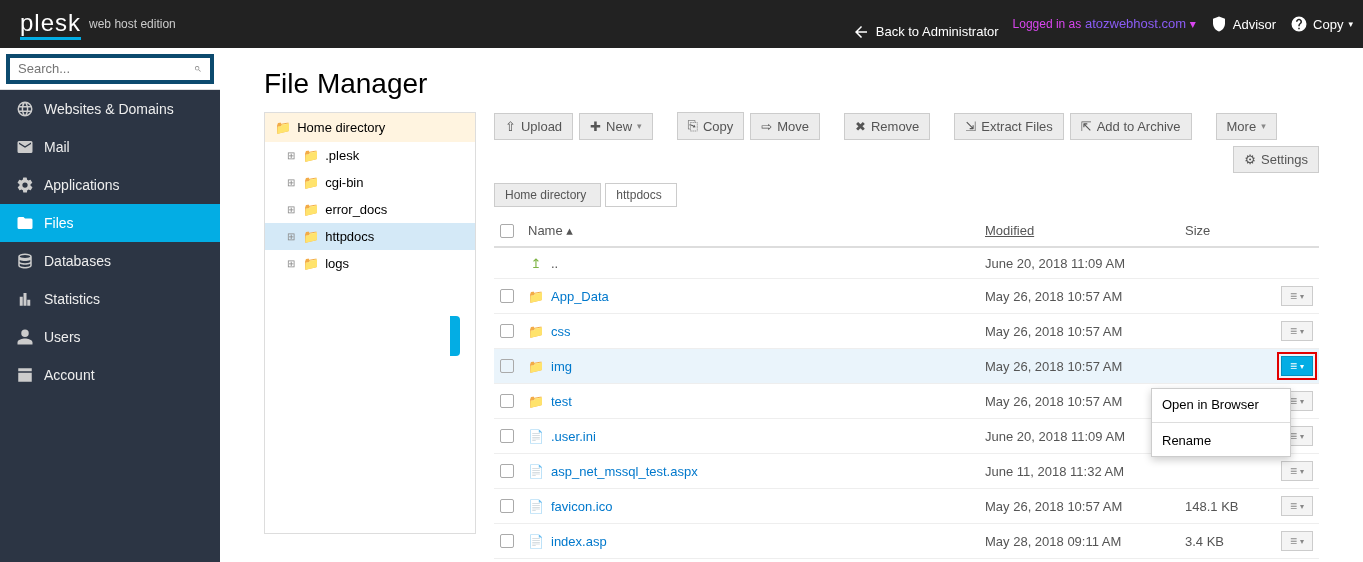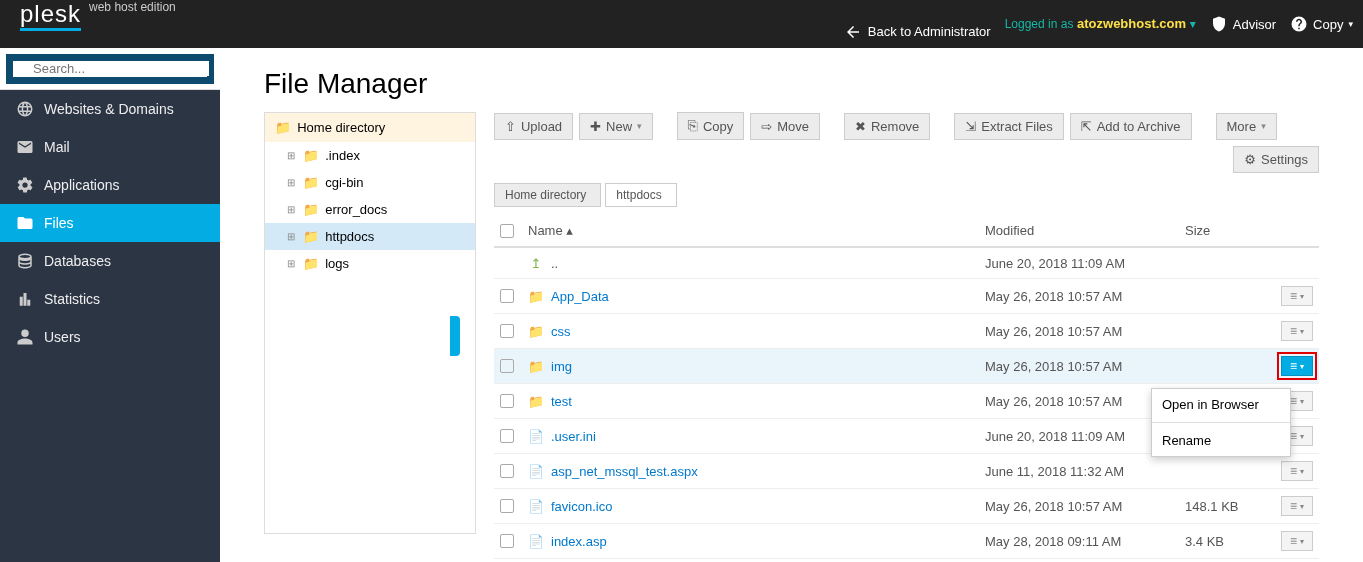--- a/index.html
+++ b/index.html
@@ -1,33 +1,33 @@
 <!DOCTYPE html>
 <html><head>
 <meta charset="utf-8">
 <style>
 * { margin: 0; padding: 0; box-sizing: border-box; font-family: Arial, sans-serif; }
 body { width: 1363px; height: 562px; overflow: hidden; background: #fff; }
 
 
-.header { height: 48px; background: #222; color: #fff; display: flex; padding: 0 10px 0 20px; }
+.header { height: 48px; background: #222; color: #fff; display: flex; align-items: center; padding: 0 10px 0 20px; }
 .logo { font-size: 24px; font-weight: normal; letter-spacing: 1px; }
 .logo-underline { display:inline-block; border-bottom: 3px solid #03ade4; }
 .edition { font-size: 12px; color: #ccc; margin-left: 8px; }
 .header-right { margin-left: auto; display: flex; align-items: center; gap: 14px; font-size: 13px; }
 .back-admin { display: flex; align-items: center; gap: 6px; cursor: pointer; margin-top: 15px; }
 .login-block { text-align: right; line-height: 1.5; }
-.login-line { color: #14b8a6; font-size: 12px; }
-.login-val { color: #fde047; font-weight: bold; }
+.login-line { color: #d946ef; font-size: 12px; }
+.login-val { color: #8b5cf6; font-weight: normal; }
 .hdr-item { display: flex; align-items: center; gap: 5px; cursor: pointer; }
 
 
 .sidebar { position: absolute; top: 48px; left: 0; width: 220px; height: calc(100% - 48px); background: #2c3544; color: #fff; }
 .search-wrap { background: #fff; margin:0; height: 42px; display: flex; align-items: center; border-bottom: 1px solid #ddd; padding: 6px; }
-.search-box { width: 100%; height: 30px; border: 7px solid #0c4a6e; display:flex; align-items:center; padding: 0 20px; }
+.search-box { width: 100%; height: 30px; border: 4px solid #0c4a6e; display:flex; align-items:center; padding: 0 8px; }
 .search-in { flex:1; border:none; outline:none; font-size:13px; }
 .nav-item { display: flex; align-items: center; gap: 10px; padding: 10px 16px; font-size: 14px; cursor: pointer; color: #eee; }
 .nav-item.active { background: #03ade4; color: #fff; }
 
 
 .main { position: absolute; top: 48px; left: 220px; right: 0; bottom: 0; padding: 20px 44px; overflow: hidden; }
 .page-title { font-size: 28px; font-weight: 300; margin-bottom: 12px; }
 .content-row { display: flex; gap: 18px; height: calc(100% - 52px); }
 
 
@@ -68,21 +68,21 @@
 .actions-btn.highlight { outline: 2px solid #e10000; outline-offset: 2px; }
 
 
 .dropdown { position: absolute; right: 28px; top: 276px; width: 140px; background:#fff; border:1px solid #ccc; box-shadow: 0 3px 8px rgba(0,0,0,0.2); z-index:10; }
 .dropdown .dd-item { padding: 8px 10px; font-size: 13px; cursor:pointer; }
 .dropdown .dd-sep { border-top:1px solid #ddd; margin:2px 0; }
 .dropdown .dd-item.highlight { outline: 2px solid #e10000; outline-offset: -2px; }
 
 .col-check { width:28px; }
 .col-name { }
-.col-mod { width: 200px; }
+.col-mod { width: 200px; text-decoration: underline; }
 .col-size { width: 80px; }
 .col-act { width: 60px; text-align:right; }
 
 svg { width:16px; height:16px; }
 .hdr-svg { width:18px; height:18px; fill:#fff; }
 .side-svg { width:18px; height:18px; fill:#ccc; }
 
 .tree-collapse { position:absolute; left:450px; top:316px; width:10px; height:40px; background:#03ade4; border-radius: 0 4px 4px 0; cursor:pointer;}
 </style>
 </head>
@@ -161,35 +161,41 @@
         <path d="M5 9h4v12H5zM10 4h4v17h-4zM15 13h4v8h-4z"></path>
       </svg>
       <span>Statistics</span>
     </div>
   <div class="nav-item">
       <svg class="side-svg" viewBox="0 0 24 24">
         <path d="M12 12a5 5 0 100-10 5 5 0 000 10zm0 2c-3.3 0-10 1.7-10 5v3h20v-3c0-3.3-6.7-5-10-5z"></path>
       </svg>
       <span>Users</span>
     </div>
+  <div class="nav-item">
+      <svg class="side-svg" viewBox="0 0 24 24">
+        <path d="M3 3h18v4H3zM3 9h18v12H3zM7 13h4v4H7z"></path>
+      </svg>
+      <span>Account</span>
+    </div>
 </div>
 
 <div class="main">
   <h1 class="page-title">File Manager</h1>
   <div class="content-row">
 
     <div class="tree">
       <div class="tree-root">
         <span class="folder-icon">📁</span>
         <span>Home directory</span>
       </div>
       <div class="tree-item">
           <span class="plus">⊞</span>
           <span class="folder-icon">📁</span>
-          <span>.index</span>
+          <span>.plesk</span>
         </div>
       <div class="tree-item">
           <span class="plus">⊞</span>
           <span class="folder-icon">📁</span>
           <span>cgi-bin</span>
         </div>
       <div class="tree-item">
           <span class="plus">⊞</span>
           <span class="folder-icon">📁</span>
           <span>error_docs</span>

